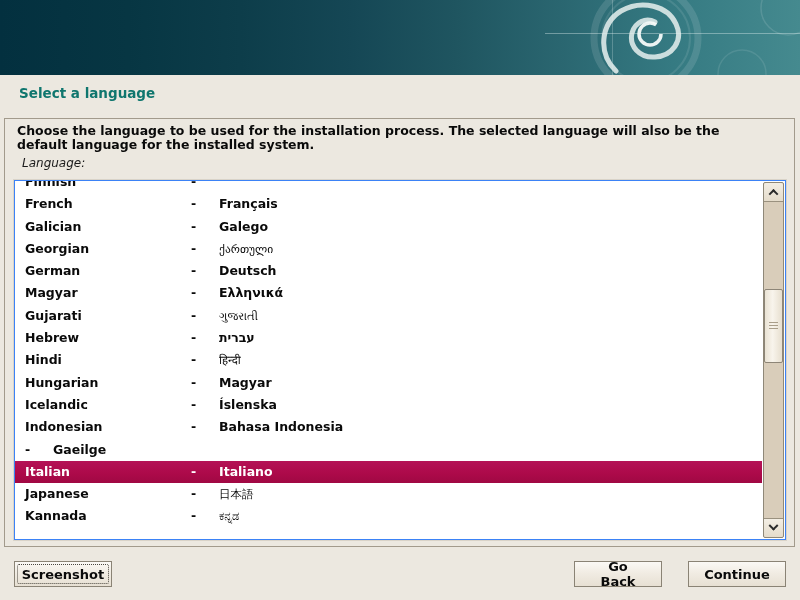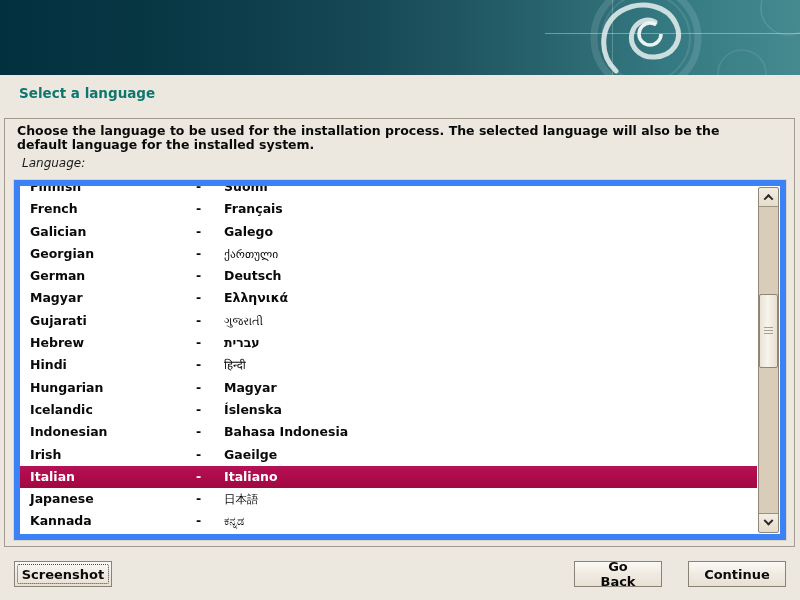--- a/index.html
+++ b/index.html
@@ -47,21 +47,21 @@
     font-size:12.5px; font-weight:bold; color:#0a0a0a; line-height:14px;
   }
   .language-label {
     position:absolute; left:17px; top:37px;
     font-size:12px; font-style:italic; color:#1a1a1a;text-align:center;
   }
 
   
   .listbox {
     position:absolute; left:9px; top:61px; width:772px; height:360px;
-    border:6px solid #3b82f6;
+    border:1px solid #3b82f6;
     background:#ffffff;
     box-shadow:0 0 0 1px #d9d3c8;
   }
   .rows-viewport {
     position:absolute; left:0; top:0; right:23px; bottom:0; overflow:hidden;
   }
   .rows { margin-top:-10px; }
   .lang-row {
     height:22.3px; line-height:22.3px; display:flex;
     padding-left:10px; color:#0a0a0a; font-size:12.5px; font-weight:bold;
@@ -148,21 +148,20 @@
     <div>default language for the installed system.</div>
   </div>
   <div class="language-label">Language:</div>
 
   <div class="listbox">
     <div class="rows-viewport">
       <div class="rows">
           <div class="lang-row">
             <span class="col-english">Finnish</span>
             <span class="col-dash">-</span>
-            <span class="col-native">Suomi</span>
           </div>
           <div class="lang-row">
             <span class="col-english">French</span>
             <span class="col-dash">-</span>
             <span class="col-native">Français</span>
           </div>
           <div class="lang-row">
             <span class="col-english">Galician</span>
             <span class="col-dash">-</span>
             <span class="col-native">Galego</span>
@@ -206,21 +205,20 @@
             <span class="col-english">Icelandic</span>
             <span class="col-dash">-</span>
             <span class="col-native">Íslenska</span>
           </div>
           <div class="lang-row">
             <span class="col-english">Indonesian</span>
             <span class="col-dash">-</span>
             <span class="col-native">Bahasa Indonesia</span>
           </div>
           <div class="lang-row">
-            <span class="col-english">Irish</span>
             <span class="col-dash">-</span>
             <span class="col-native">Gaeilge</span>
           </div>
           <div class="lang-row selected">
             <span class="col-english">Italian</span>
             <span class="col-dash">-</span>
             <span class="col-native">Italiano</span>
           </div>
           <div class="lang-row">
             <span class="col-english">Japanese</span>

